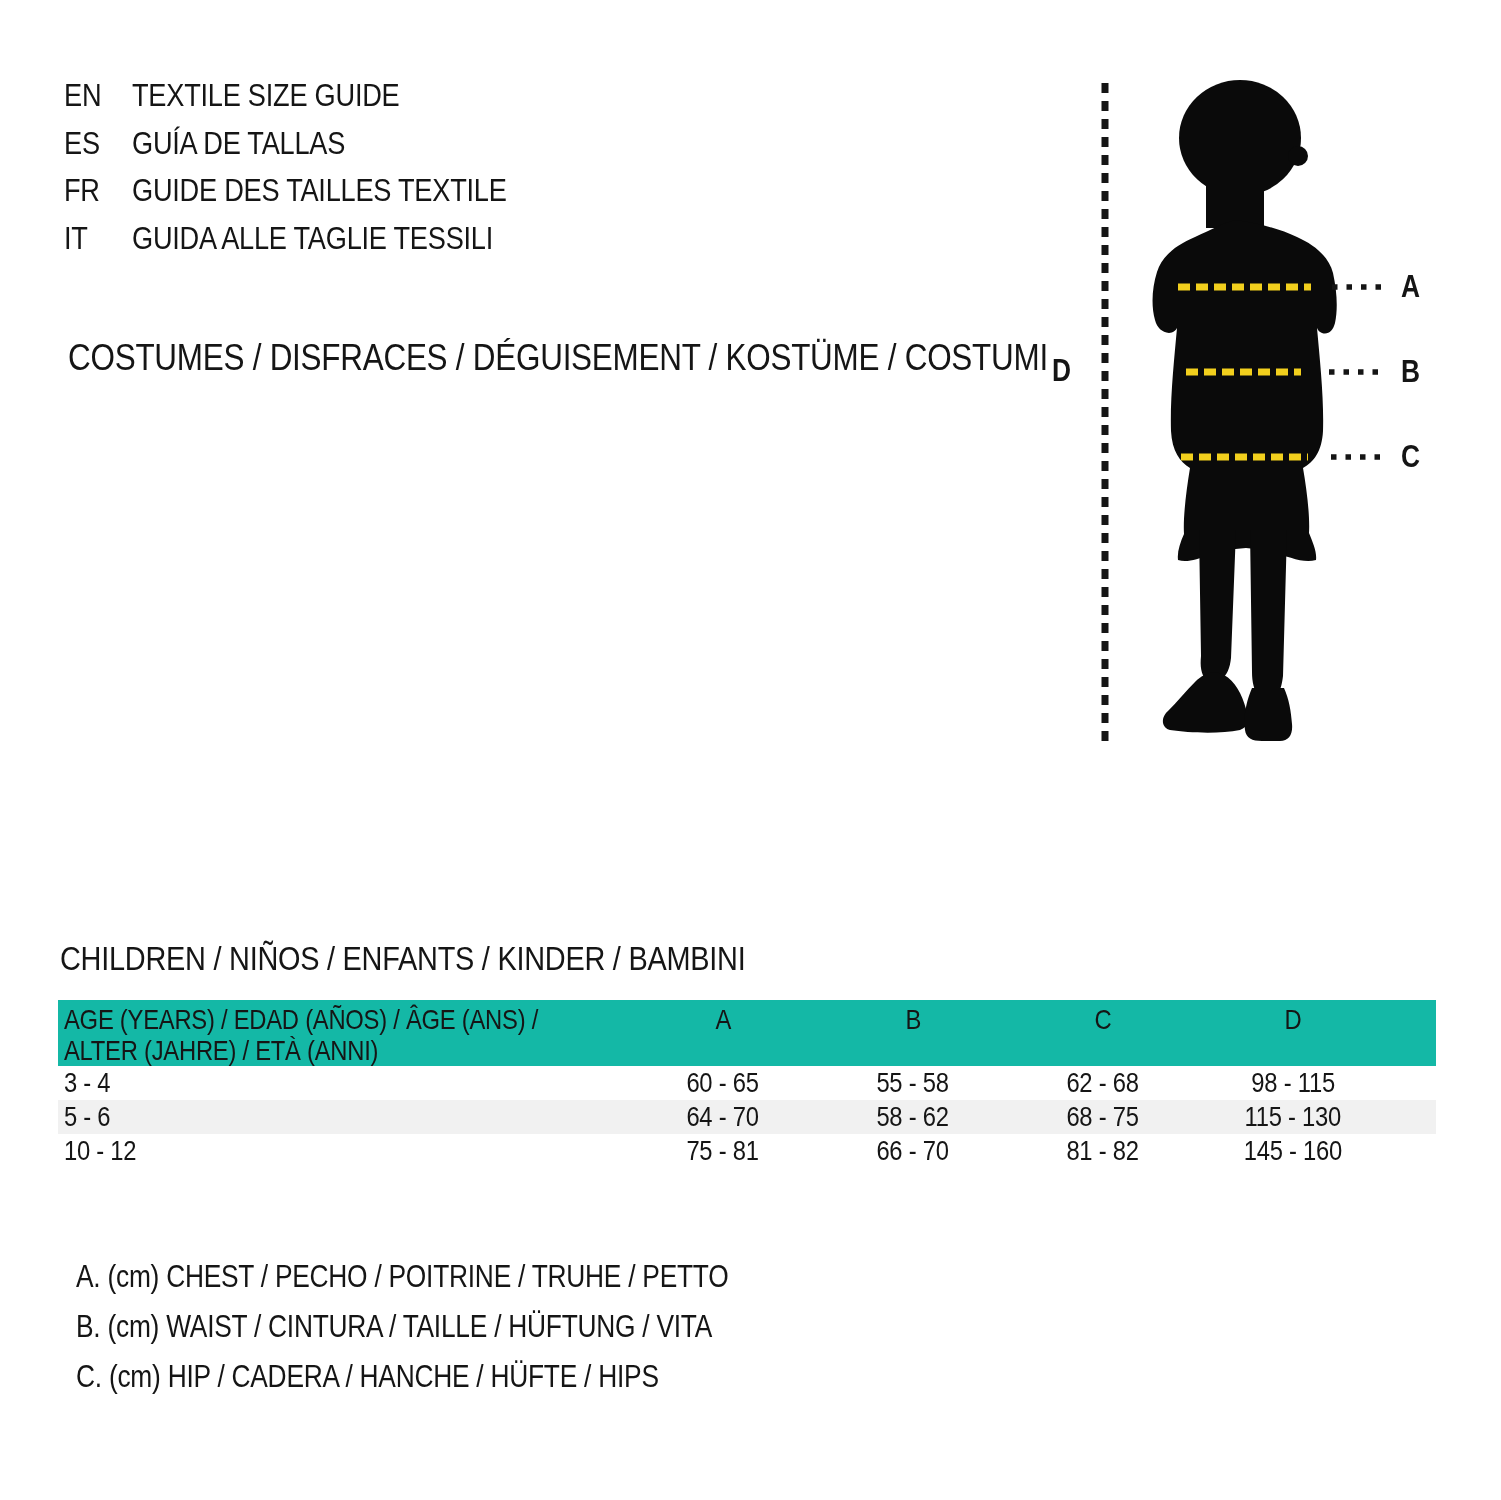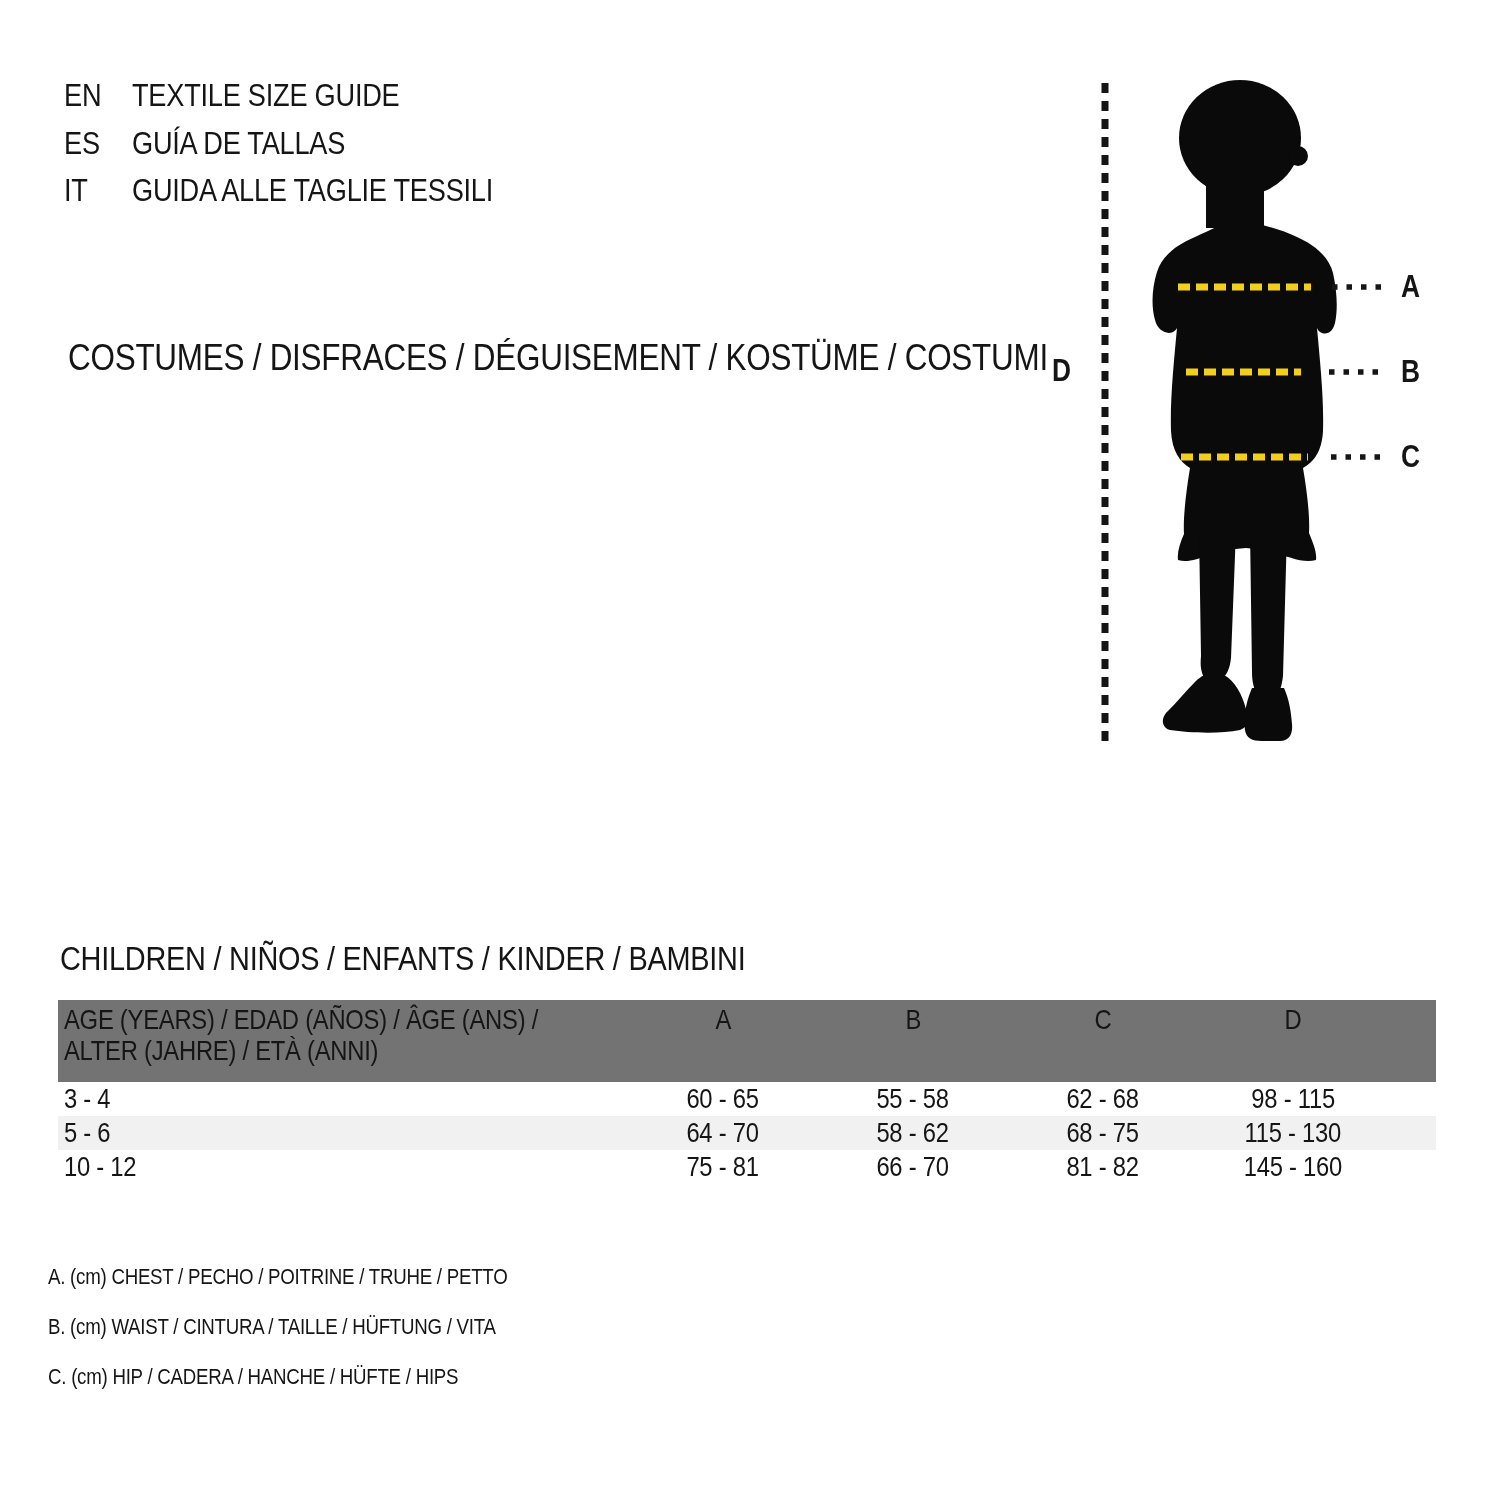--- a/index.html
+++ b/index.html
@@ -27,42 +27,46 @@
   .label-d{left:12px;top:288px;}
   .label-a{left:361px;top:204px;}
   .label-b{left:361px;top:289px;}
   .label-c{left:361px;top:374px;}
 
   
   .children-heading{position:absolute;left:60px;top:938px;font-size:34px;line-height:40px;}
 
   .size-table-wrap{position:absolute;left:58px;top:1000px;width:1378px;}
   table{border-collapse:collapse;width:100%;table-layout:fixed;}
-  thead th{background:#737373;font-weight:normal;vertical-align:top;padding:4px 0 16px 0;
+  thead th{background:#14b8a6;font-weight:normal;vertical-align:top;padding:4px 0 0 0;
            height:61px;font-size:28px;line-height:31px;text-align:center;}
   th.age-h{text-align:left;padding-left:6px;}
   tbody td{height:34px;padding:0;font-size:28px;line-height:34px;text-align:center;vertical-align:middle;}
   tbody td.age-cell{text-align:left;padding-left:6px;margin-left:37px;}
   tbody tr:nth-child(even) td{background:#f1f1f1;}
 
   
-  .legend{position:absolute;left:48px;top:1252px;font-size:22px;}
+  .legend{position:absolute;left:76px;top:1252px;font-size:31px;}
   .legend-line{line-height:50px;}
 </style>
 </head>
 <body>
 
 <div class="lang-block">
   <div class="lang-row">
     <span class="lang-code"><span class="cd">EN</span></span>
     <span><span class="cd">TEXTILE SIZE GUIDE</span></span>
   </div>
   <div class="lang-row">
     <span class="lang-code"><span class="cd">ES</span></span>
     <span><span class="cd">GUÍA DE TALLAS</span></span>
+  </div>
+  <div class="lang-row">
+    <span class="lang-code"><span class="cd">FR</span></span>
+    <span><span class="cd">GUIDE DES TAILLES TEXTILE</span></span>
   </div>
   <div class="lang-row">
     <span class="lang-code"><span class="cd">IT</span></span>
     <span><span class="cd">GUIDA ALLE TAGLIE TESSILI</span></span>
   </div>
 </div>
 
 <div class="costumes">
   <span class="cd">COSTUMES / DISFRACES / DÉGUISEMENT / KOSTÜME / COSTUMI</span>
 </div>

